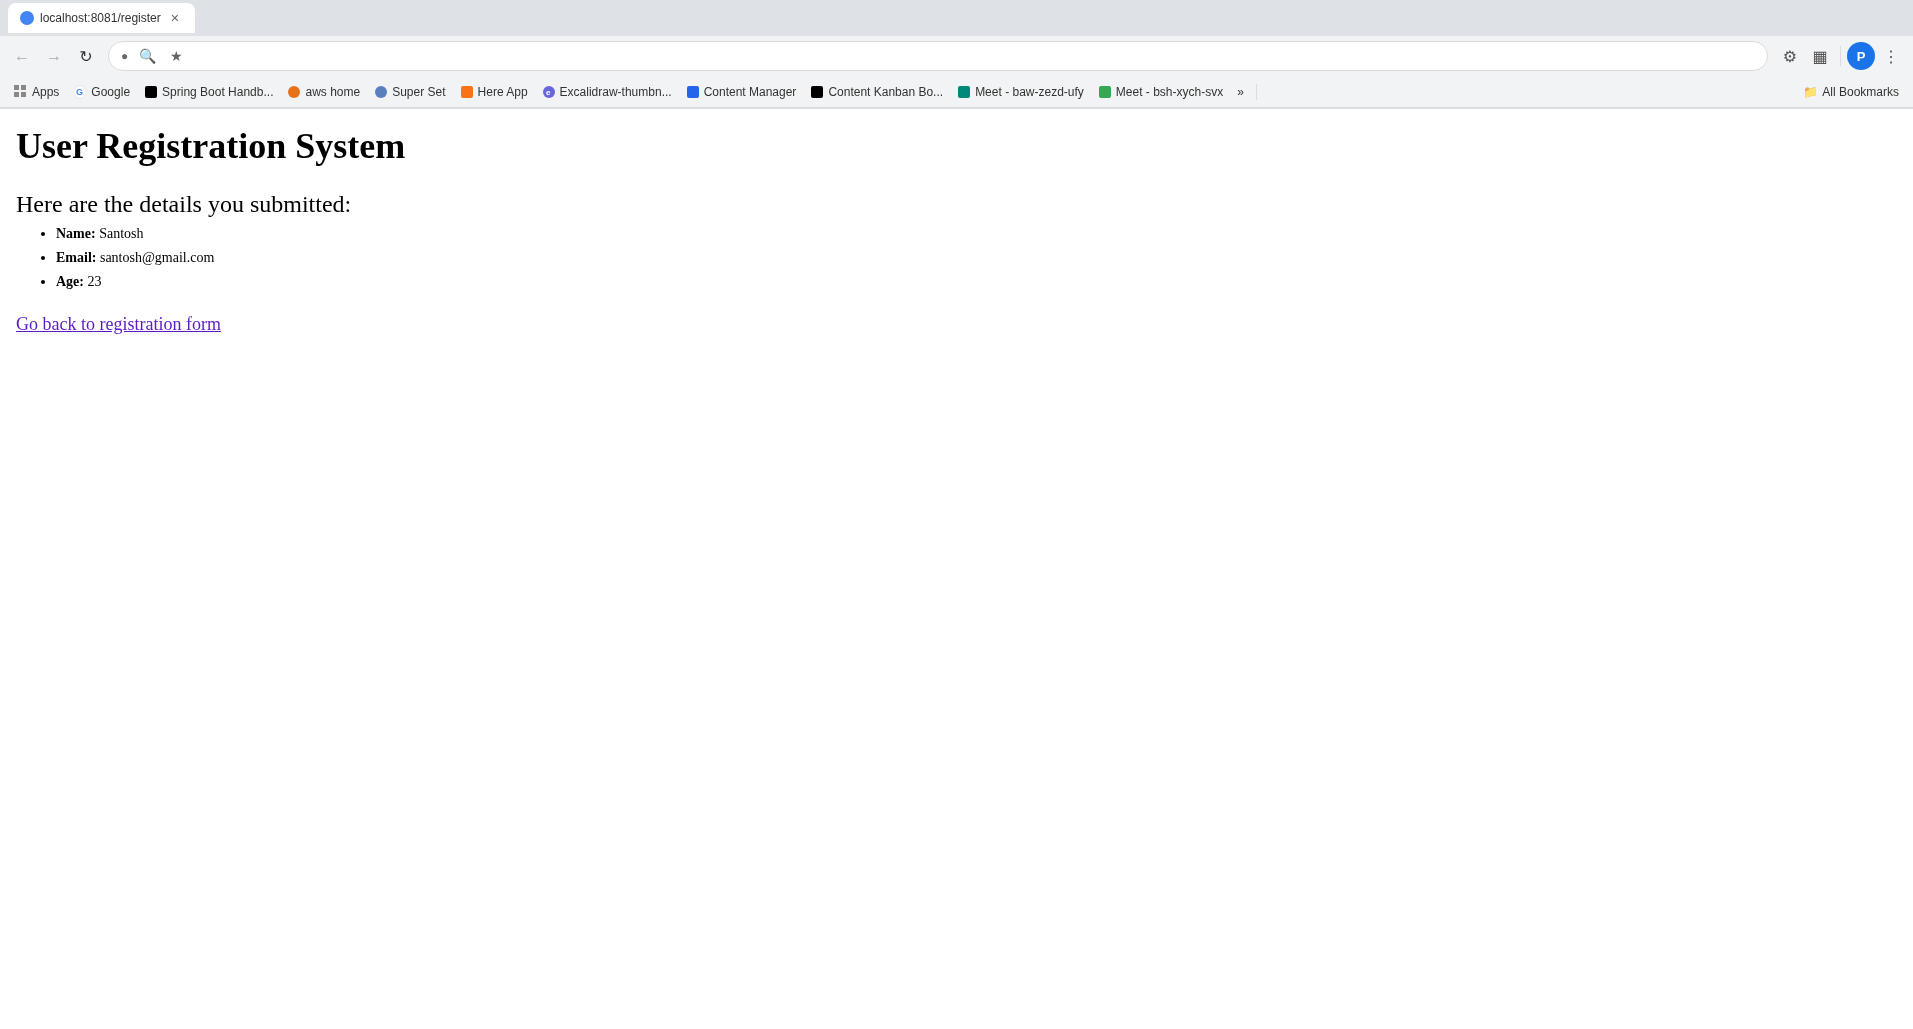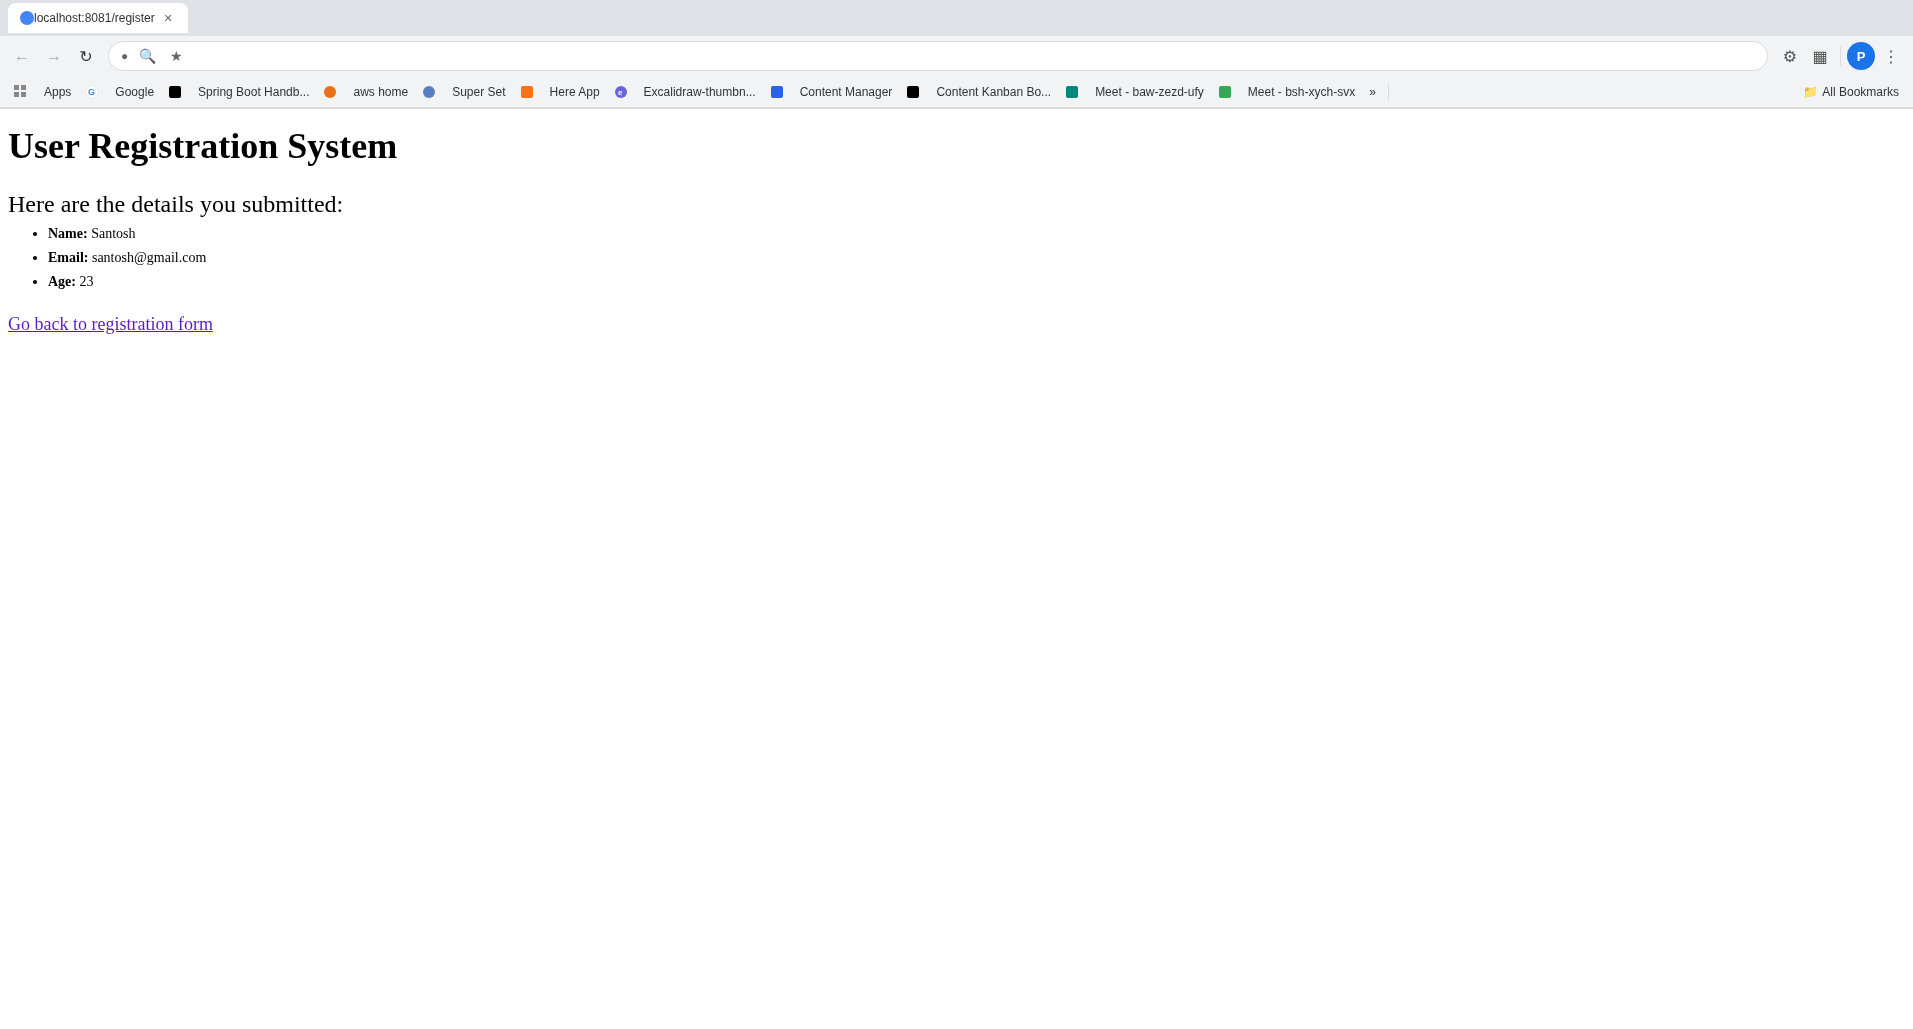--- a/index.html
+++ b/index.html
@@ -34,20 +34,21 @@
       display: flex;
       align-items: center;
       height: 30px;
       padding: 0 12px;
       background: #fff;
       border-radius: 8px 8px 0 0;
       font-size: 12px;
       color: #333;
       min-width: 180px;
       max-width: 240px;
+      gap: 6px;
     }
 
     .tab-favicon {
       width: 14px;
       height: 14px;
       background: #4285f4;
       border-radius: 50%;
       flex-shrink: 0;
     }
 
@@ -190,21 +191,21 @@
       padding: 0 8px;
       background: #f1f3f4;
       border-bottom: 1px solid #dadce0;
       gap: 2px;
       font-size: 12px;
     }
 
     .bookmark-item {
       display: flex;
       align-items: center;
-      gap: 16px;
+      gap: 4px;
       padding: 2px 6px;
       border-radius: 4px;
       cursor: pointer;
       color: #333;
       white-space: nowrap;
     }
 
     .bookmark-favicon {
       width: 14px;
       height: 14px;
@@ -226,21 +227,21 @@
       align-items: center;
       gap: 4px;
       padding: 2px 6px;
       cursor: pointer;
       color: #333;
       margin-left: auto;
     }
 
     
     .page-content {
-      padding: 16px 8px;
+      padding: 16px 16px;
       background: #fff;
     }
 
     .page-title {
       font-size: 36px;
       font-weight: 900;
       font-family: 'Times New Roman', Times, serif;
       margin-bottom: 24px;
       color: #000;
     }

